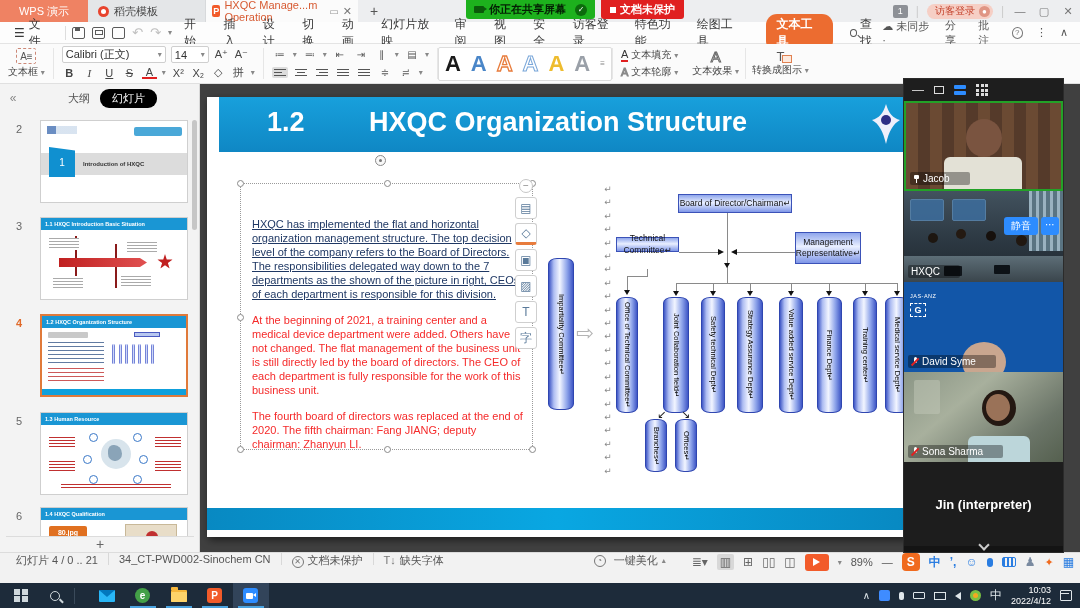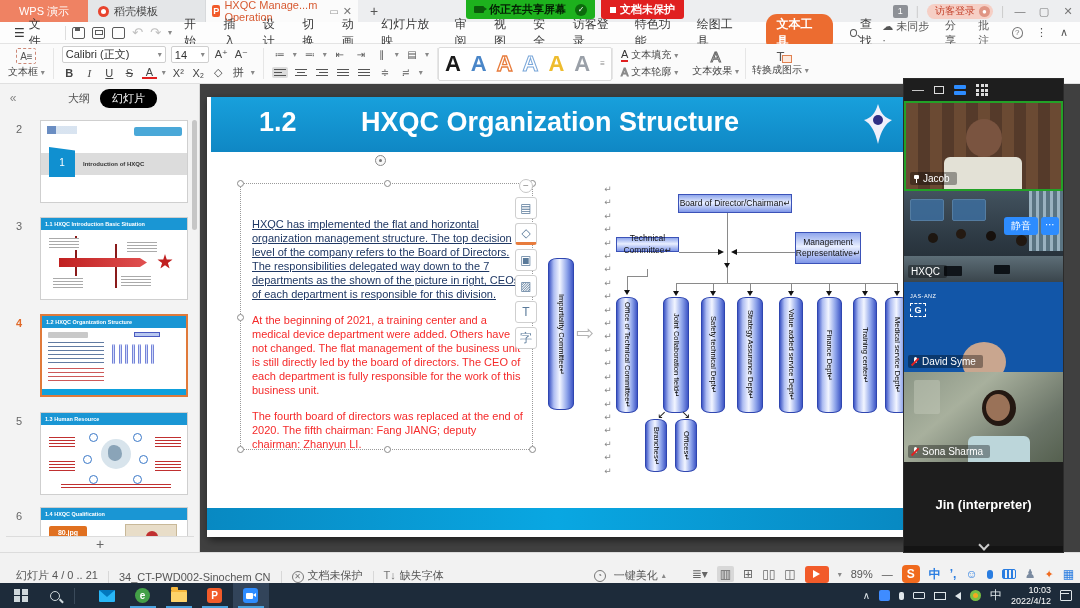--- a/index.html
+++ b/index.html
@@ -122,21 +122,21 @@
   .t5-dot { position:absolute; width:9px; height:9px; border-radius:50%; border:1.5px solid #3a78c8; background:#fff; }
   .t5-l { position:absolute; width:26px; height:10px; background:repeating-linear-gradient(#c03030 0 1px,transparent 1px 3px); }
   .t5-b { position:absolute; left:20px; bottom:4px; width:110px; height:6px; background:repeating-linear-gradient(#c03030 0 1px,transparent 1px 3px); }
   .t6-badge { position:absolute; left:8px; top:18px; width:38px; height:13px; background:#e07020; color:#fff; font-size:7px; font-weight:bold; display:flex; align-items:center; justify-content:center; border-radius:2px; }
   .t6-pic { position:absolute; right:10px; top:16px; width:52px; height:40px; background:#e8ddc8; border:1px solid #c8b898; }
   .t6-pic:after { content:""; position:absolute; left:20px; top:6px; width:12px; height:12px; border-radius:50%; background:#c03030; }
 
   
   .canvas { position:absolute; left:200px; top:0; width:880px; height:468px; background:#404040; }
   .slide { position:absolute; left:7px; top:13px; width:700px; height:440px; background:#fff; box-shadow:2px 3px 8px rgba(0,0,0,.55); overflow:hidden; }
-  .sl-head { position:absolute; left:4px; top:0; width:100%; height:55px; background:linear-gradient(180deg,#18a0dc,#0f87c4); color:#fff; }
+  .sl-head { position:absolute; left:12px; top:0; width:100%; height:55px; background:linear-gradient(180deg,#18a0dc,#0f87c4); color:#fff; }
   .sl-num { position:absolute; left:48px; top:10px; font-size:27px; font-weight:bold; }
   .sl-title { position:absolute; left:150px; top:10px; font-size:27px; font-weight:bold; }
   .sl-logo { position:absolute; right:18px; top:6px; width:30px; height:42px; }
   .subtitle { position:absolute; left:38px; top:66px; width:262px; height:24px; background:linear-gradient(180deg,#cbcbcb,#f2f2f2 45%,#c4c4c4); border:1px solid #b8b8b8; color:#1a5fa8; font-weight:bold; font-size:14px; display:flex; align-items:center; padding-left:26px; }
   .rot-handle { position:absolute; left:168px; top:58px; width:11px; height:11px; border-radius:50%; background:#f8f8f8; border:1px solid #8a8a8a; z-index:5; }
   .rot-handle:after { content:""; position:absolute; left:3px; top:3px; width:3px; height:3px; border-radius:50%; background:#777; }
   .selrect { position:absolute; left:33px; top:86px; width:293px; height:267px; border:1px dotted #9a9a9a; }
   .hdl { position:absolute; width:7px; height:7px; border-radius:50%; background:#fff; border:1px solid #8a8a8a; }
   .txtblock { position:absolute; left:45px; top:120px; width:272px; font-size:11px; line-height:14px; }
   .p-navy { color:#1f3864; text-decoration:underline; }
@@ -172,21 +172,21 @@
   .vp-speaker { display:inline-flex; flex-direction:column; gap:2px; }
   .vp-speaker i { width:12px; height:4px; background:#2d8cff; border-radius:1px; }
   .vp-grid { display:inline-grid; grid-template-columns:repeat(3,3px); grid-gap:1.5px; }
   .vp-grid i { width:3px; height:3px; background:#ddd; }
   .tile { position:relative; width:100%; height:90px; overflow:hidden; background:#222; }
   .tile-jacob { border:2px solid #23a127; background:repeating-linear-gradient(90deg,#6b4a33 0 12px,#553a2a 12px 24px); }
   .tile-hxqc { height:91px; background:linear-gradient(180deg,#42525e 0%,#2c3842 55%,#20282f 100%); }
   .tile-david { background:#1256a8; }
   .tile-sona { background:linear-gradient(140deg,#8a9585 0%,#a8b09d 35%,#6b7568 75%,#55604f 100%); }
   .tile-jin { height:84px; background:#1d1d1d; display:flex; align-items:center; justify-content:center; }
-  .vname { position:absolute; left:4px; bottom:4px; color:#fff; font-size:10px; display:flex; align-items:center; gap:3px; background:rgba(0,0,0,.35); padding:1px 7px 1px 3px; border-radius:2px; }
+  .vname { position:absolute; left:4px; bottom:4px; color:#fff; font-size:10px; display:flex; align-items:center; gap:3px; background:rgba(0,0,0,.35); padding:1px 20px 1px 3px; border-radius:2px; }
   .pin { width:7px; height:7px; display:inline-block; position:relative; }
   .pin:before { content:""; position:absolute; left:1px; top:0; width:5px; height:4px; background:#fff; border-radius:1px; }
   .pin:after { content:""; position:absolute; left:3px; top:4px; width:1.2px; height:4px; background:#fff; }
   .micmute { width:8px; height:10px; display:inline-block; position:relative; }
   .micmute:before { content:""; position:absolute; left:2.5px; top:0; width:3px; height:6px; background:#fff; border-radius:2px; }
   .micmute:after { content:""; position:absolute; left:-1px; top:4px; width:10px; height:1.6px; background:#e02020; transform:rotate(-45deg); }
   .person { position:absolute; }
   .head { position:absolute; border-radius:50%; }
   .body { position:absolute; border-radius:6px 6px 0 0; }
   .mute-btns { position:absolute; right:4px; top:5px; display:flex; gap:3px;margin-top:21px; }
@@ -194,21 +194,21 @@
   .more-btn { background:#2d8cff; color:#fff; font-size:10px; border-radius:3px; padding:2px 4px; }
   .jas { position:absolute; left:6px; top:5px; color:#fff; }
   .jas-txt { font-size:5.5px; letter-spacing:.5px; }
   .jas-g { margin-top:2px; width:16px; height:14px; border:1.3px dashed #fff; color:#fff; font-size:9px; font-weight:bold; display:flex; align-items:center; justify-content:center; }
   .map { position:absolute; width:34px; height:22px; background:#3d6e9e; border:1px solid #5a87b0; border-radius:2px; opacity:.85; }
   .tablezone { position:absolute; left:0; bottom:0; width:100%; height:26px; background:linear-gradient(180deg,#5d6e77,#3a454c); }
   .jin-txt { color:#fff; font-size:13px; font-weight:bold; }
   .vp-chev { position:absolute; left:50%; bottom:3px; width:8px; height:8px; border-right:2px solid #ccc; border-bottom:2px solid #ccc; transform:translateX(-50%) rotate(45deg); }
 
   
-  .statusbar { position:absolute; left:0; top:552px; width:1080px; height:31px; background:#f2f2f2; border-top:1px solid #dcdcdc; display:flex; align-items:flex-end; font-size:11px; color:#555; }
+  .statusbar { position:absolute; left:0; top:552px; width:1080px; height:31px; background:#f2f2f2; border-top:1px solid #dcdcdc; display:flex; align-items:flex-start; font-size:11px; color:#555; }
   .st-sep { width:1px; height:12px; background:#d8d8d8; margin:0 10px; }
   .st-ic { width:12px; height:12px; border:1.2px solid #777; border-radius:50%; font-size:8px; display:inline-flex; align-items:center; justify-content:center; margin-right:4px; color:#777; }
   .st-beauty { display:flex; align-items:center; gap:4px; margin-left:150px; }
   .st-right { margin-left:auto; display:flex; align-items:center; gap:9px; padding-right:6px; }
   .view-ic { font-size:12px; color:#666; }
   .view-ic.on { background:#d8d8d8; border-radius:2px; padding:1px 3px; }
   .play-btn { width:24px; height:17px; background:#f25b2a; border-radius:3px; display:flex; align-items:center; justify-content:center; }
   .play-btn i { width:0; height:0; border-left:7px solid #fff; border-top:4.5px solid transparent; border-bottom:4.5px solid transparent; }
   .sogou-s { width:18px; height:18px; background:#f06a1e; color:#fff; font-weight:bold; font-size:12px; border-radius:4px; display:flex; align-items:center; justify-content:center; }
   .ime-ic { color:#2a7de1; font-size:12px; font-weight:bold; }

